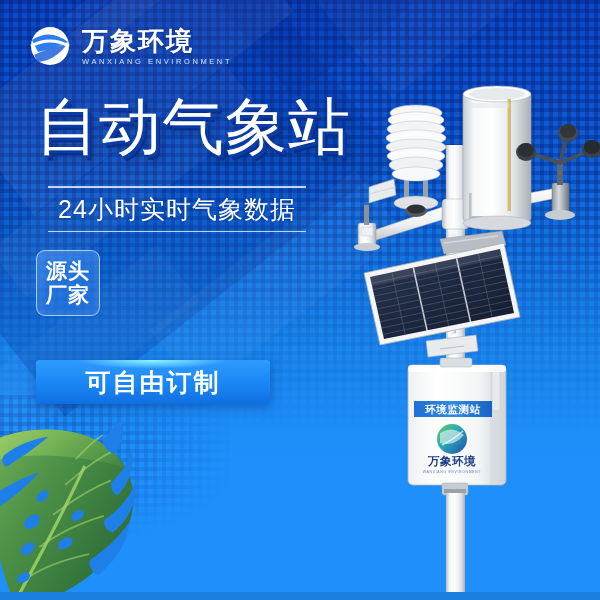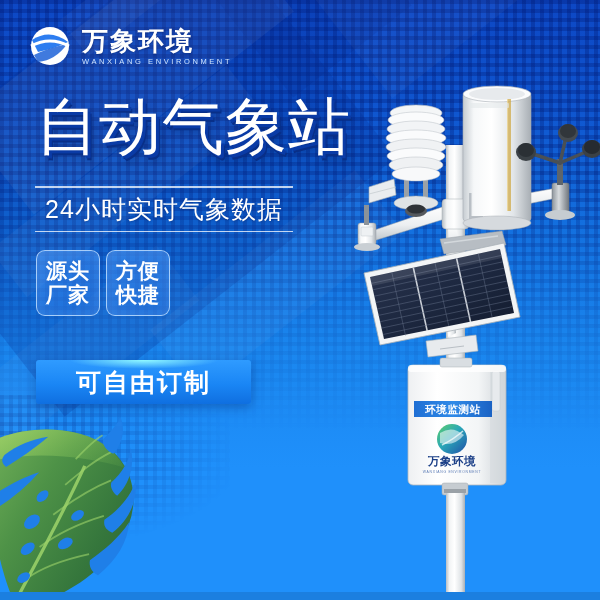--- a/index.html
+++ b/index.html
@@ -76,21 +76,21 @@
     font-size:62px; font-weight:normal; color:#ffffff;
     letter-spacing:1px; line-height:1;
     text-shadow:
       3px 3px 0 #0a3ba6,
       4px 5px 0 #082f88,
       5px 7px 10px rgba(2,20,70,.45);
     white-space:nowrap;
   }
 
   
-  .subtitle-wrap { position:absolute; left:35px; top:186px; width:258px; }
+  .subtitle-wrap { position:absolute; left:48px; top:186px; width:258px; }
   .rule { height:1.5px; background:rgba(255,255,255,.75); width:100%; }
   .subtitle {
     font-size:25px; color:#ffffff; font-weight:normal;
     letter-spacing:1px; text-align:center; padding:9px 0 9px 0; line-height:1;
     text-shadow:0 1px 2px rgba(0,25,90,.35);
   }
 
   
   .badges { position:absolute; left:36px; top:250px; display:flex; gap:6px; }
   .badge {
@@ -98,21 +98,21 @@
     border:1.6px solid rgba(190,222,255,.85);
     background:linear-gradient(160deg, rgba(72,150,245,.55), rgba(40,115,225,.45));
     display:flex; flex-direction:column; align-items:center; justify-content:center;
     box-shadow:inset 0 0 14px rgba(255,255,255,.10);
   }
   .badge span { font-size:21px; font-weight:bold; color:#fff; line-height:1.15; letter-spacing:1px; }
 
   
   .cta {
     position:absolute; left:36px; top:360px;
-    width:215px; height:44px; border-radius:3px;
+    width:234px; height:44px; border-radius:3px;
     background:linear-gradient(180deg,#2f9bff 0%, #1a86f5 55%, #0f6fe0 100%);
     display:flex; align-items:center; justify-content:center;
     box-shadow:0 3px 12px rgba(2,30,100,.35);
     overflow:hidden;
   }
   .cta::before {
     content:""; position:absolute; top:-9px; left:50%; transform:translateX(-50%);
     width:150px; height:18px; border-radius:50%;
     background:radial-gradient(ellipse at center, rgba(150,255,255,.95), rgba(80,220,255,0) 70%);
   }
@@ -346,24 +346,20 @@
     <div class="rule"></div>
     <div class="subtitle">24小时实时气象数据</div>
     <div class="rule"></div>
   </div>
 
   <div class="badges">
     <div class="badge">
       <span>源头</span>
       <span>厂家</span>
     </div>
-    <div class="badge">
-      <span>方便</span>
-      <span>快捷</span>
-    </div>
   </div>
 
   <div class="cta">
     <span>可自由订制</span>
   </div>
 
   <div class="leaf">
     <svg width="215" height="195" viewBox="0 0 215 195" xmlns="http://www.w3.org/2000/svg">
       <defs>
         <linearGradient id="leafG" x1="0" y1="0" x2="1" y2="1">

